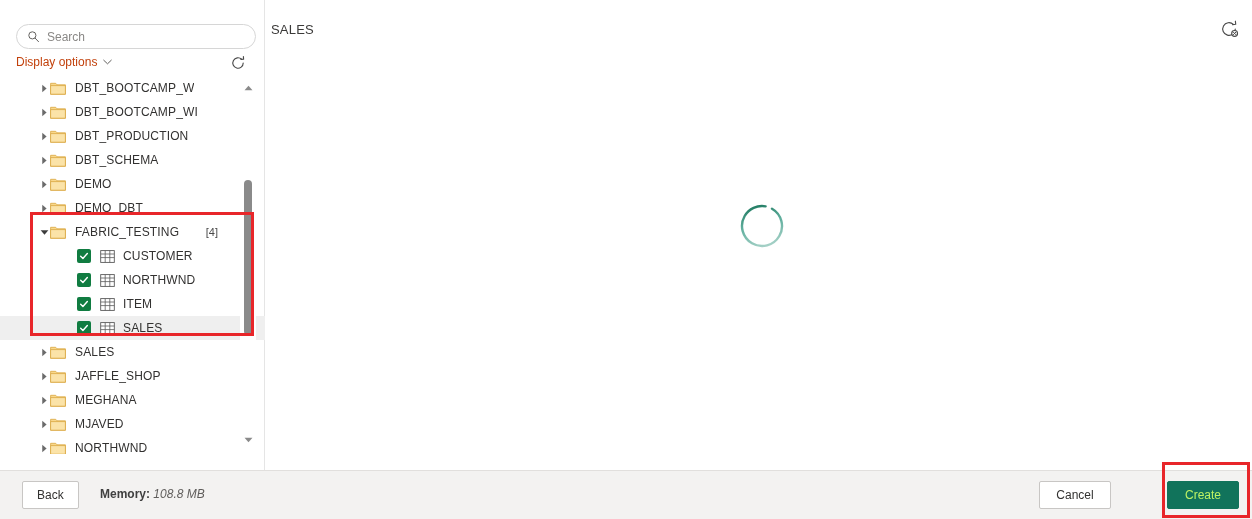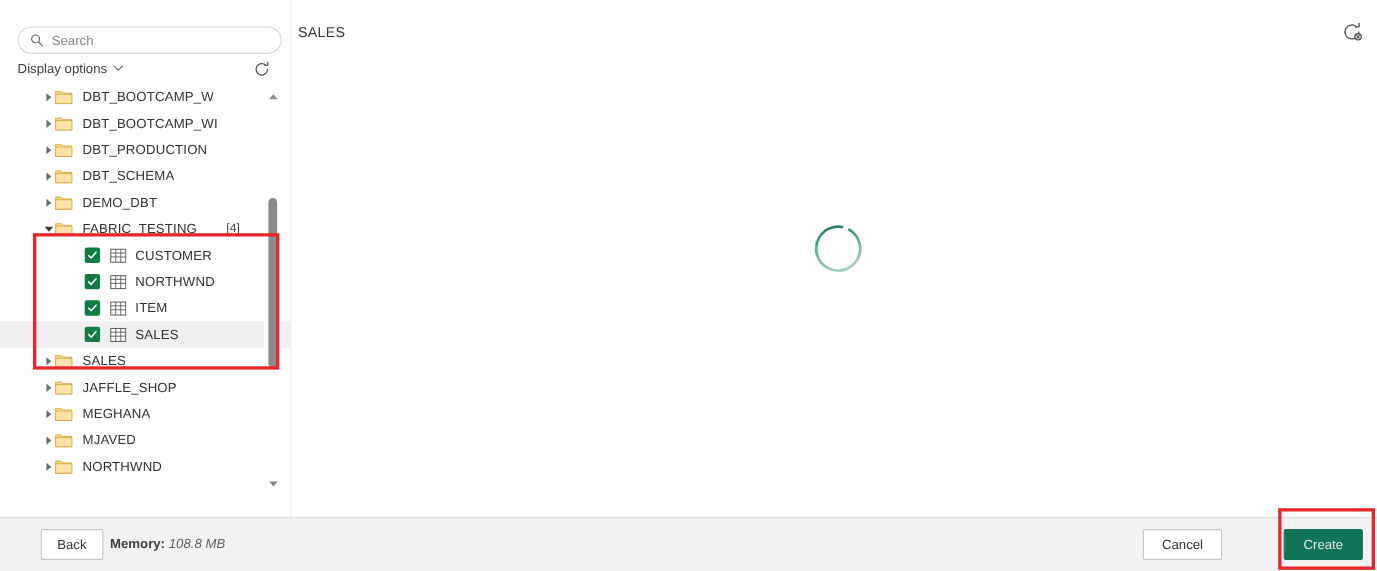--- a/index.html
+++ b/index.html
@@ -68,21 +68,21 @@
 
   .disp-row {
     position: absolute;
     left: 16px; top: 55px;
     width: 240px; height: 18px;
   }
   .disp-opts {
     display: inline-flex;
     align-items: center;
     gap: 6px;
-    color: #404040;
+    color: #c2410c;
     font-size: 12px;
     cursor: pointer;
     user-select: none;
   }
   .chev-dn {
     width: 9px; height: 6px;
     color: #605e5c;
   }
   .chev-dn svg { display: block; }
   .refresh-small {
@@ -267,24 +267,24 @@
     padding: 0 14px;
   }
   .btn-secondary {
     background: #ffffff;
     border: 1px solid #c8c6c4;
     color: #323130;
   }
   .btn-primary {
     background: #11735b;
     border: 1px solid #11735b;
-    color: #e5e5e5;
-  }
-
-  #btn-back { left: 22px; top: 10px; min-width: 56px; margin-left: 15px; }
+    color: #bef264;
+  }
+
+  #btn-back { left: 22px; top: 10px; min-width: 56px; }
   #btn-cancel { left: 1039px; top: 10px; min-width: 72px; }
   #btn-create { left: 1167px; top: 10px; min-width: 72px; }
 
   .mem {
     position: absolute;
     left: 100px; top: 16px;
     font-size: 12px;
     white-space: nowrap;
   }
   .mem-label { font-weight: bold; color: #404040; }
@@ -389,20 +389,34 @@
               <svg viewBox="0 0 8 10" width="7" height="9" fill="#6b6b6b">
                 <polygon points="1.4,0.7 6.4,5 1.4,9.3"></polygon>
               </svg>
             </span>
             <span class="folder-ico">
               <svg viewBox="0 0 16 14" width="16" height="14">
                 <path d="M0.6 2.3 h5.1 l1.3 1.5 h8.4 v9.4 h-14.8 z" fill="#f9d88b" stroke="#d9a741" stroke-width="0.8"></path>
                 <path d="M0.6 4.6 h14.8 v8.6 h-14.8 z" fill="#fbe3a8" stroke="#d9a741" stroke-width="0.8"></path>
               </svg>
             </span>
+            <span class="row-label">DEMO</span>
+          </div>
+          <div class="row">
+            <span class="twisty">
+              <svg viewBox="0 0 8 10" width="7" height="9" fill="#6b6b6b">
+                <polygon points="1.4,0.7 6.4,5 1.4,9.3"></polygon>
+              </svg>
+            </span>
+            <span class="folder-ico">
+              <svg viewBox="0 0 16 14" width="16" height="14">
+                <path d="M0.6 2.3 h5.1 l1.3 1.5 h8.4 v9.4 h-14.8 z" fill="#f9d88b" stroke="#d9a741" stroke-width="0.8"></path>
+                <path d="M0.6 4.6 h14.8 v8.6 h-14.8 z" fill="#fbe3a8" stroke="#d9a741" stroke-width="0.8"></path>
+              </svg>
+            </span>
             <span class="row-label">DEMO_DBT</span>
           </div>
           <div class="row">
             <span class="twisty">
               <svg viewBox="0 0 10 8" width="9" height="7" fill="#3c3c3c">
                 <polygon points="0.6,1.4 9.4,1.4 5,6.6"></polygon>
               </svg>
             </span>
             <span class="folder-ico">
               <svg viewBox="0 0 16 14" width="16" height="14">

